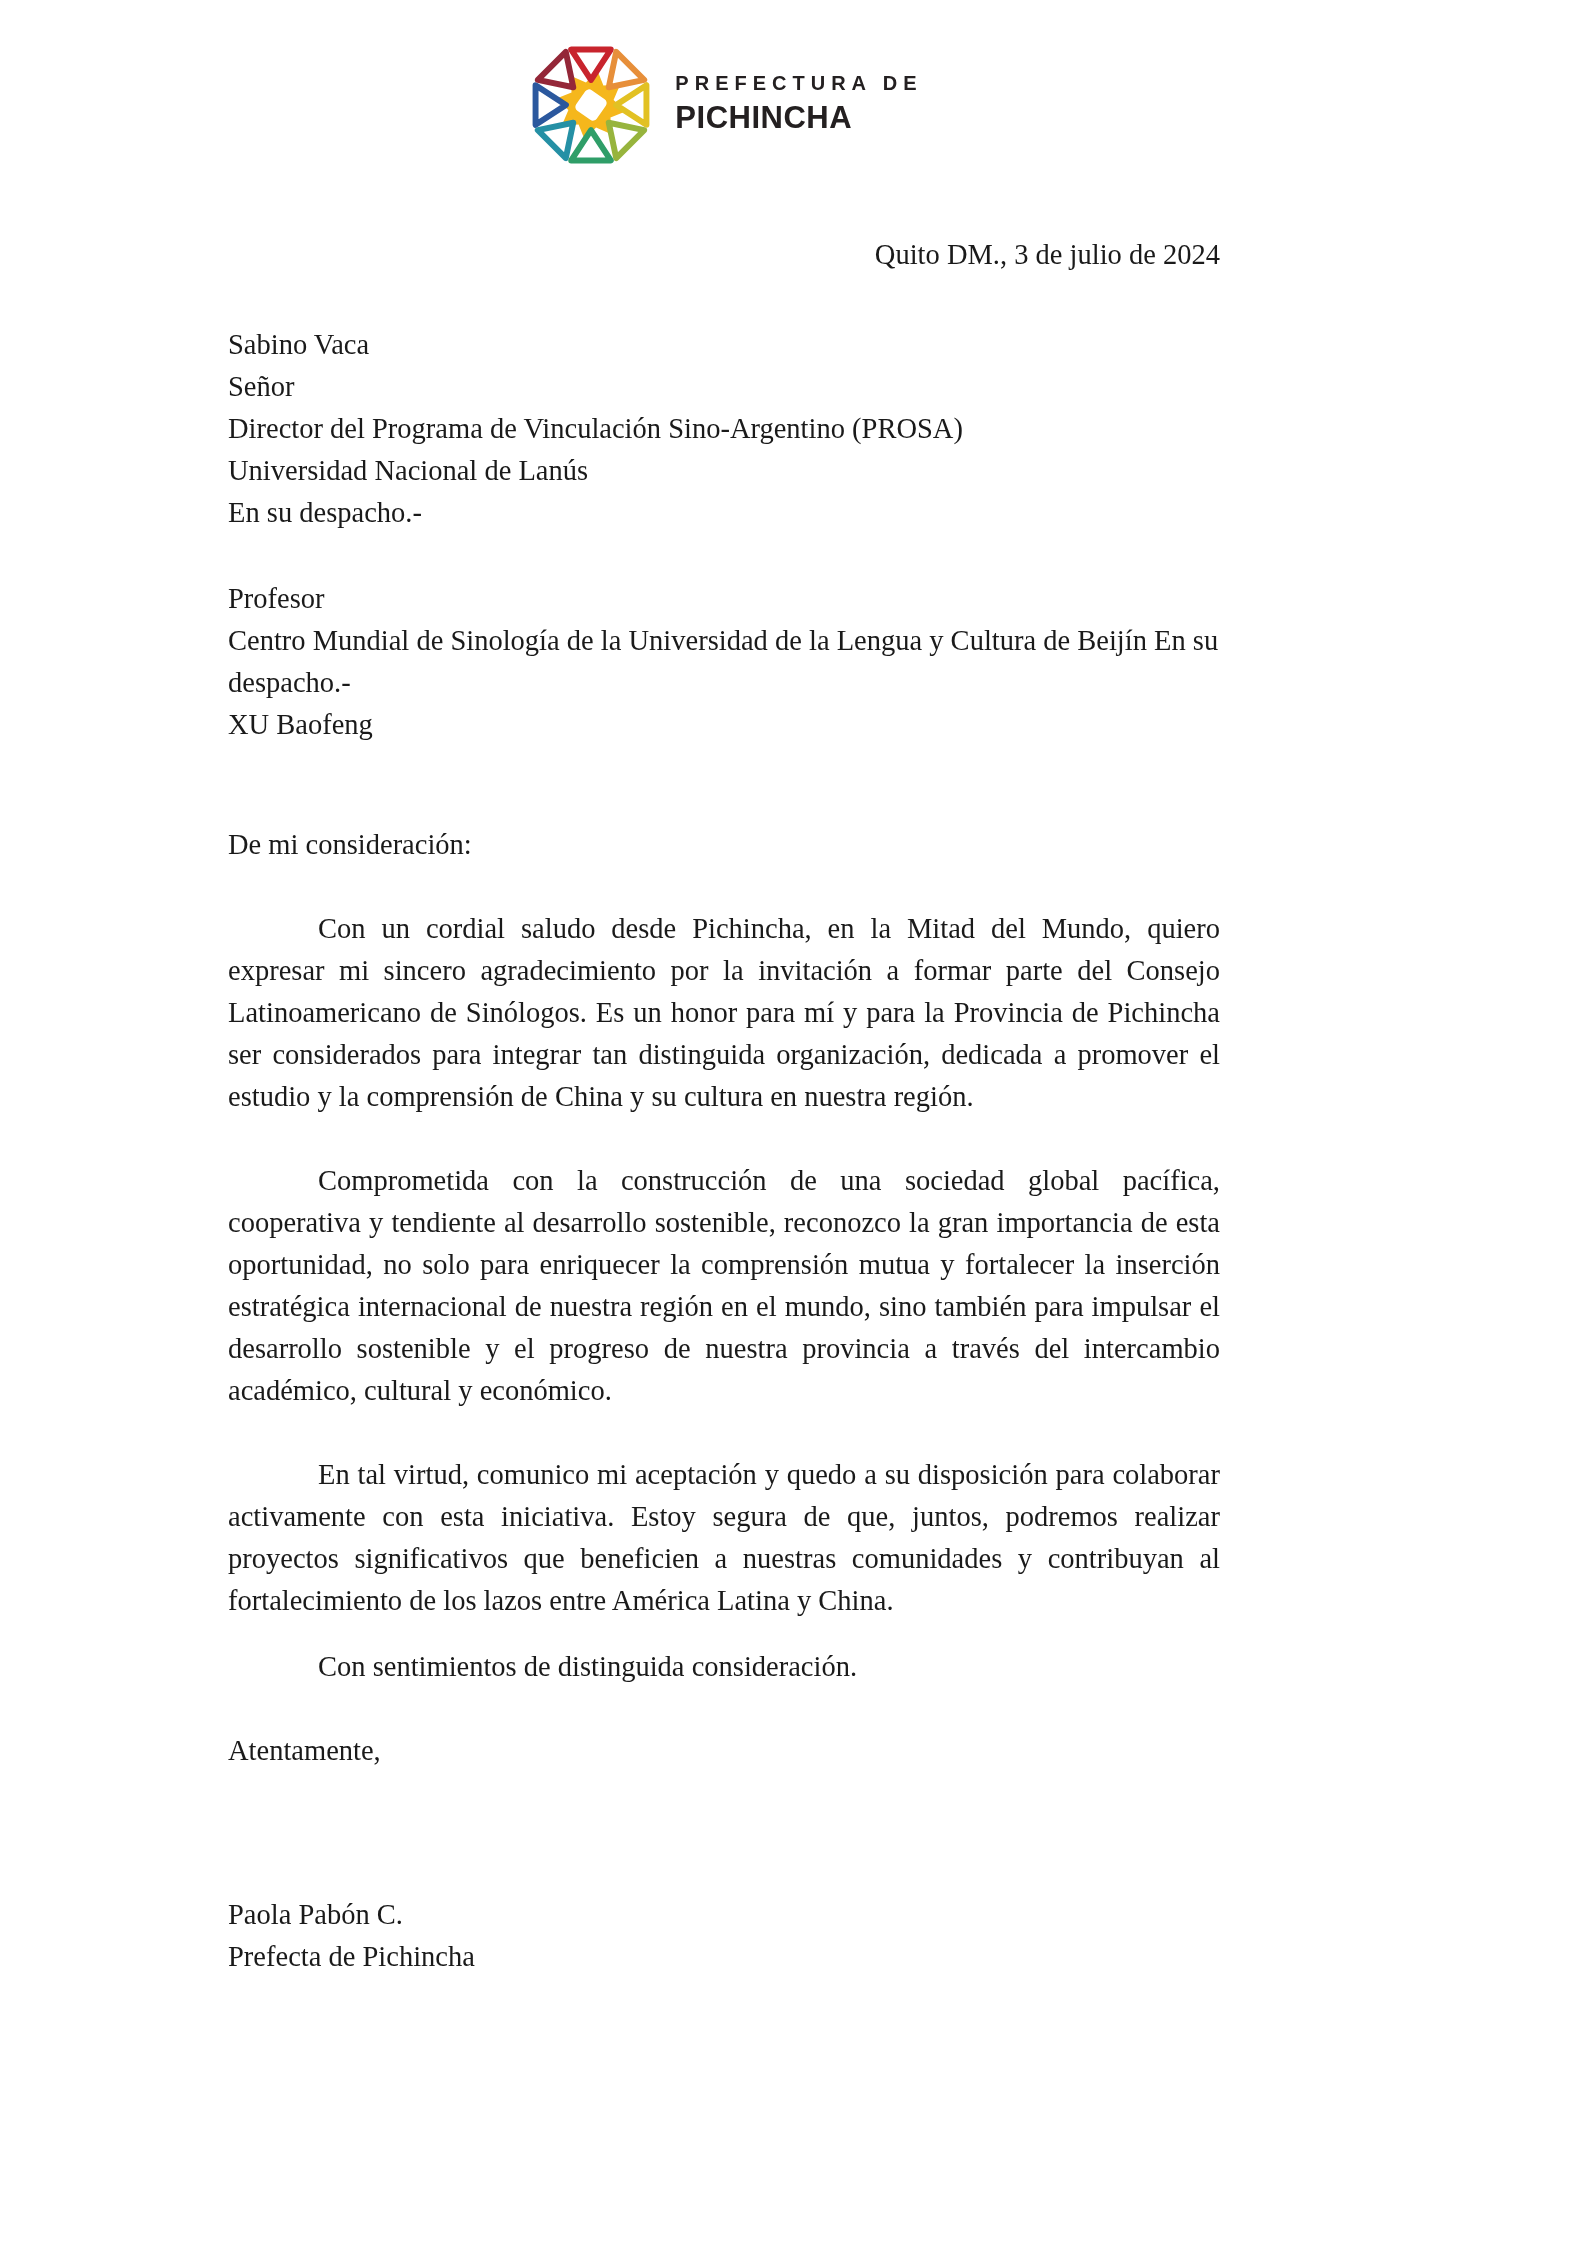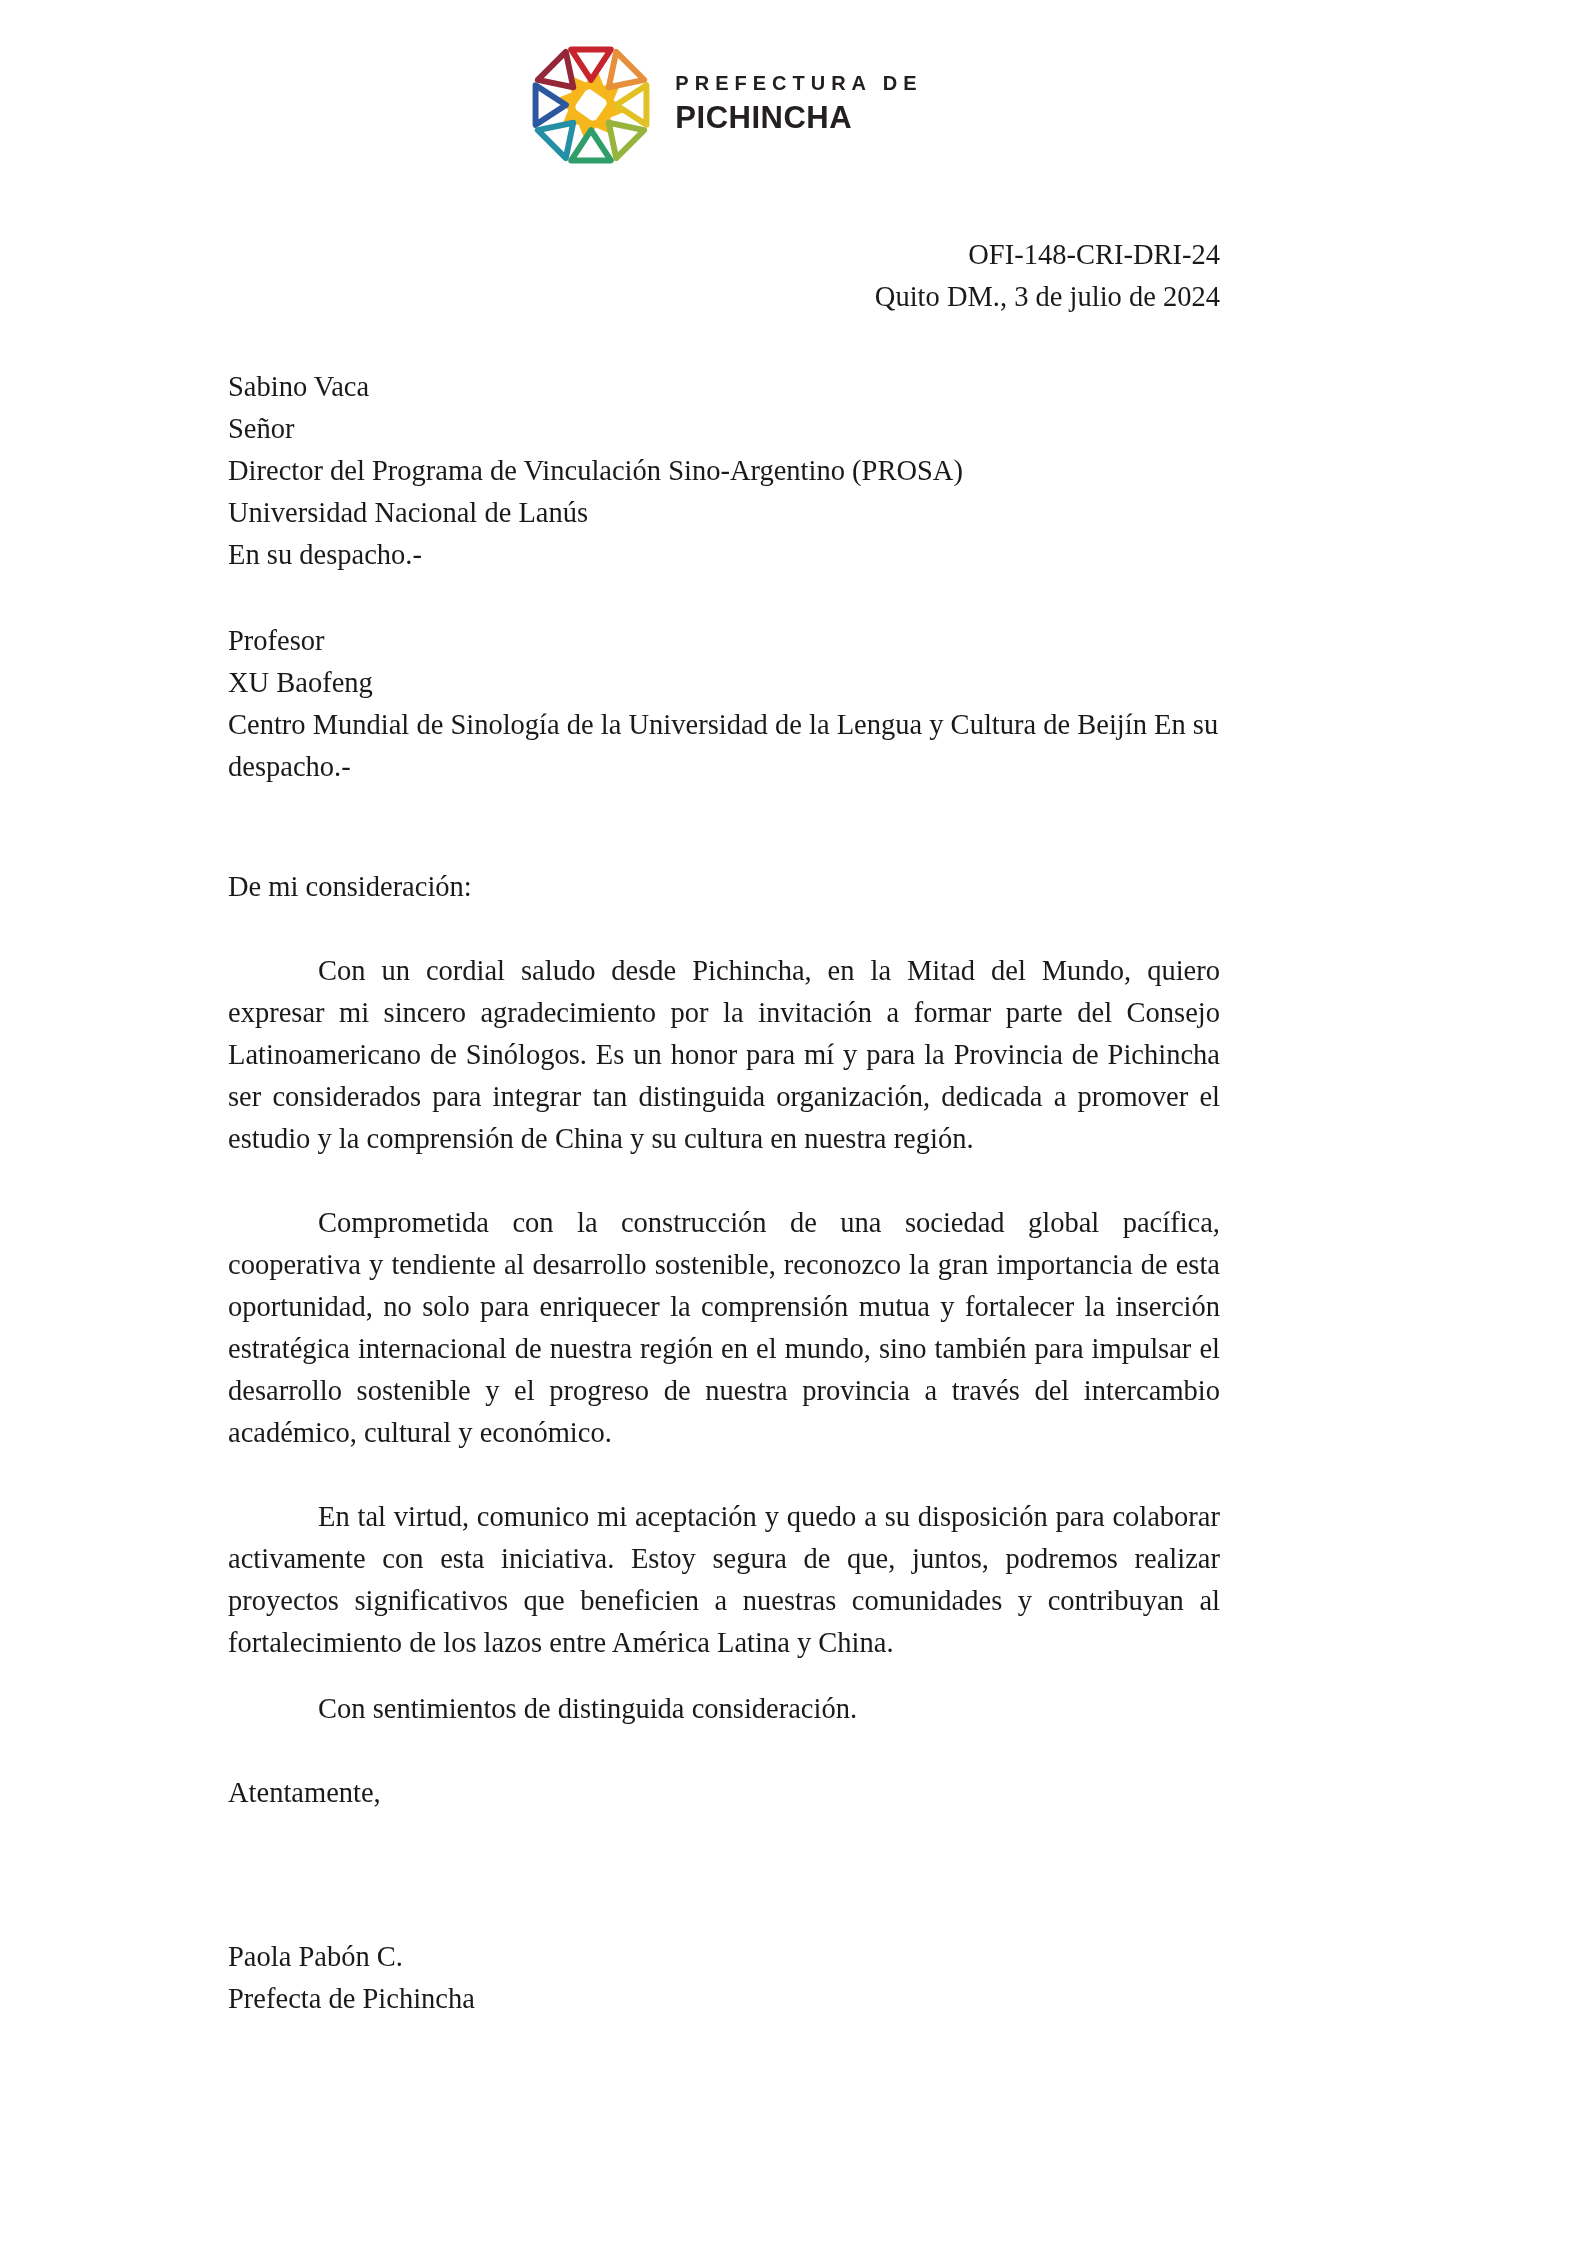--- a/index.html
+++ b/index.html
@@ -99,36 +99,35 @@
           </g>
       </g>
     </svg>
     <div class="logo-text">
       <div class="logo-line1">PREFECTURA DE</div>
       <div class="logo-line2">PICHINCHA</div>
     </div>
   </header>
 
   <div class="ref-block">
-    <div class="line">OFI-148-CRI-DRI-24</div>
     <div class="line">Quito DM., 3 de julio de 2024</div>
   </div>
 
   <div class="recipient-1">
     <div class="line">Sabino Vaca</div>
     <div class="line">Señor</div>
     <div class="line">Director del Programa de Vinculación Sino-Argentino (PROSA)</div>
     <div class="line">Universidad Nacional de Lanús</div>
     <div class="line">En su despacho.-</div>
   </div>
 
   <div class="recipient-2">
     <div class="line">Profesor</div>
+    <div class="line">Centro Mundial de Sinología de la Universidad de la Lengua y Cultura de Beijín En su despacho.-</div>
     <div class="line">XU Baofeng</div>
-    <div class="line">Centro Mundial de Sinología de la Universidad de la Lengua y Cultura de Beijín En su despacho.-</div>
   </div>
 
   <div class="salutation line">De mi consideración:</div>
 
   <p class="body-par">Con un cordial saludo desde Pichincha, en la Mitad del Mundo, quiero expresar mi sincero agradecimiento por la invitación a formar parte del Consejo Latinoamericano de Sinólogos. Es un honor para mí y para la Provincia de Pichincha ser considerados para integrar tan distinguida organización, dedicada a promover el estudio y la comprensión de China y su cultura en nuestra región.</p>
   <p class="body-par">Comprometida con la construcción de una sociedad global pacífica, cooperativa y tendiente al desarrollo sostenible, reconozco la gran importancia de esta oportunidad, no solo para enriquecer la comprensión mutua y fortalecer la inserción estratégica internacional de nuestra región en el mundo, sino también para impulsar el desarrollo sostenible y el progreso de nuestra provincia a través del intercambio académico, cultural y económico.</p>
   <p class="body-par">En tal virtud, comunico mi aceptación y quedo a su disposición para colaborar activamente con esta iniciativa. Estoy segura de que, juntos, podremos realizar proyectos significativos que beneficien a nuestras comunidades y contribuyan al fortalecimiento de los lazos entre América Latina y China.</p>
 
   <div class="closing-line line">Con sentimientos de distinguida consideración.</div>
   <div class="farewell line">Atentamente,</div>

